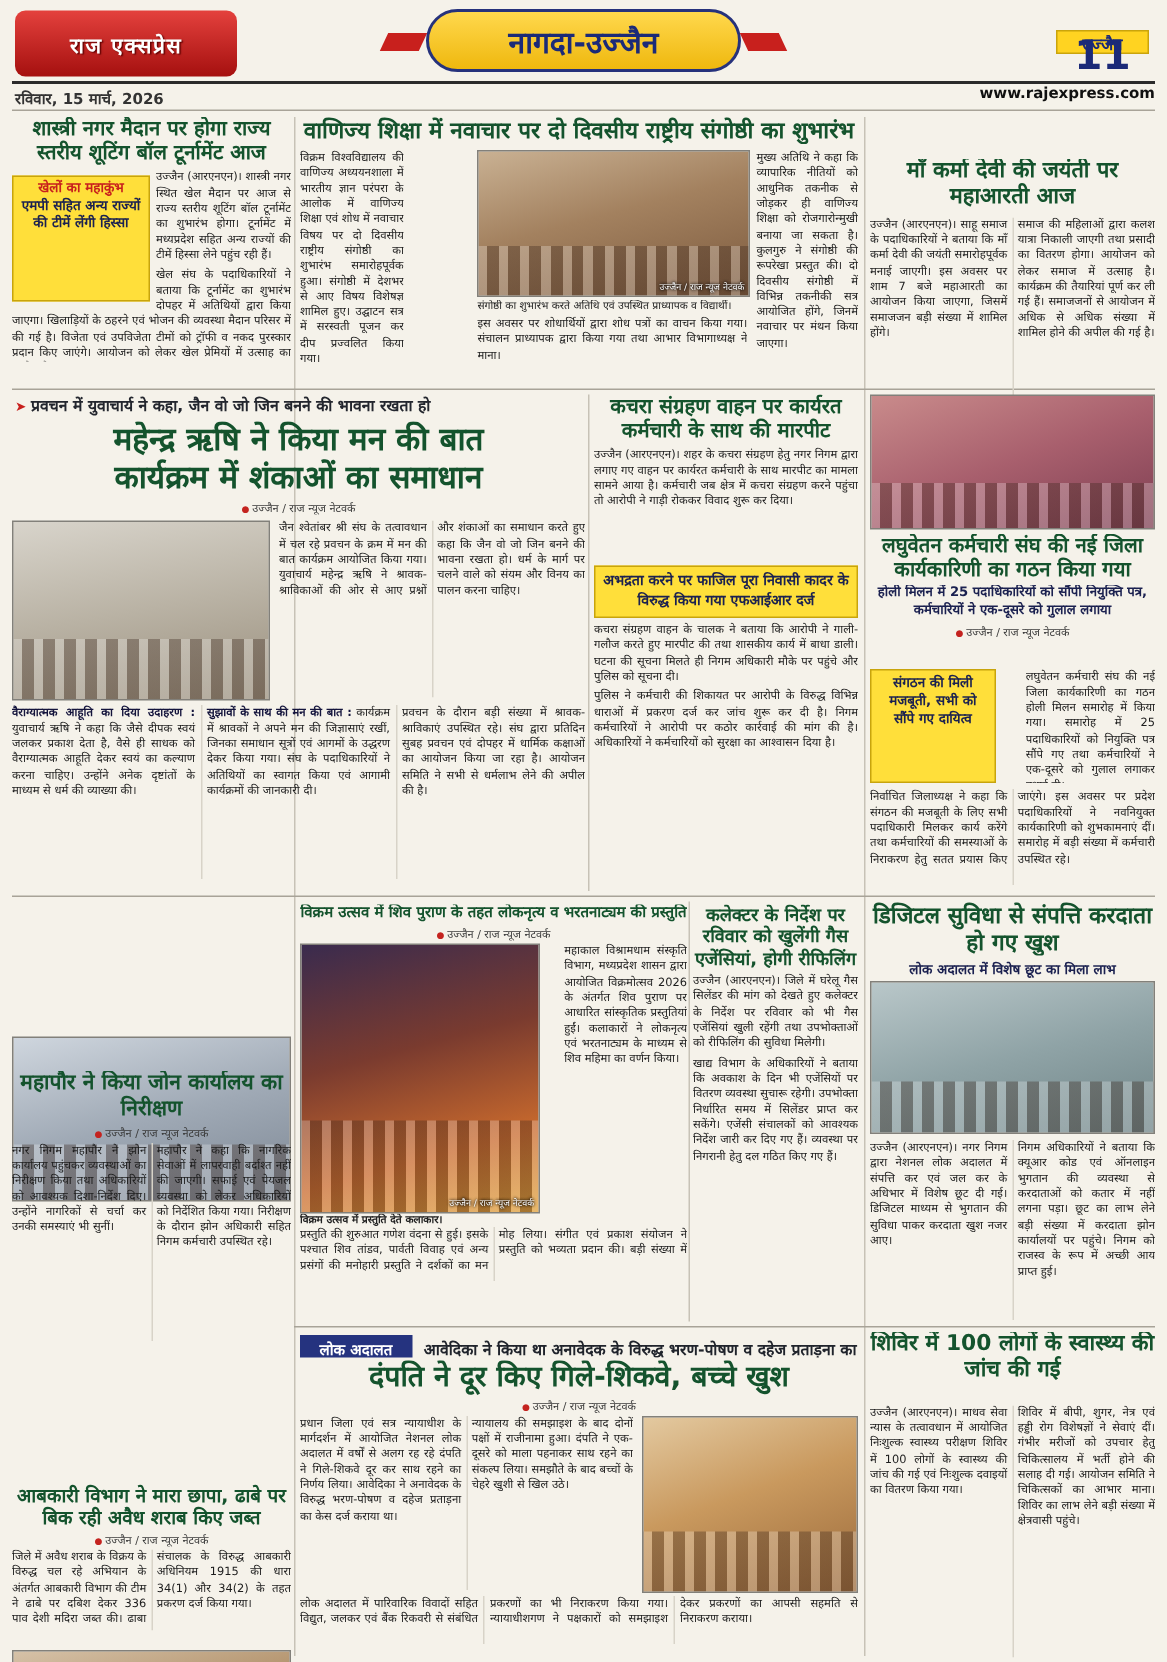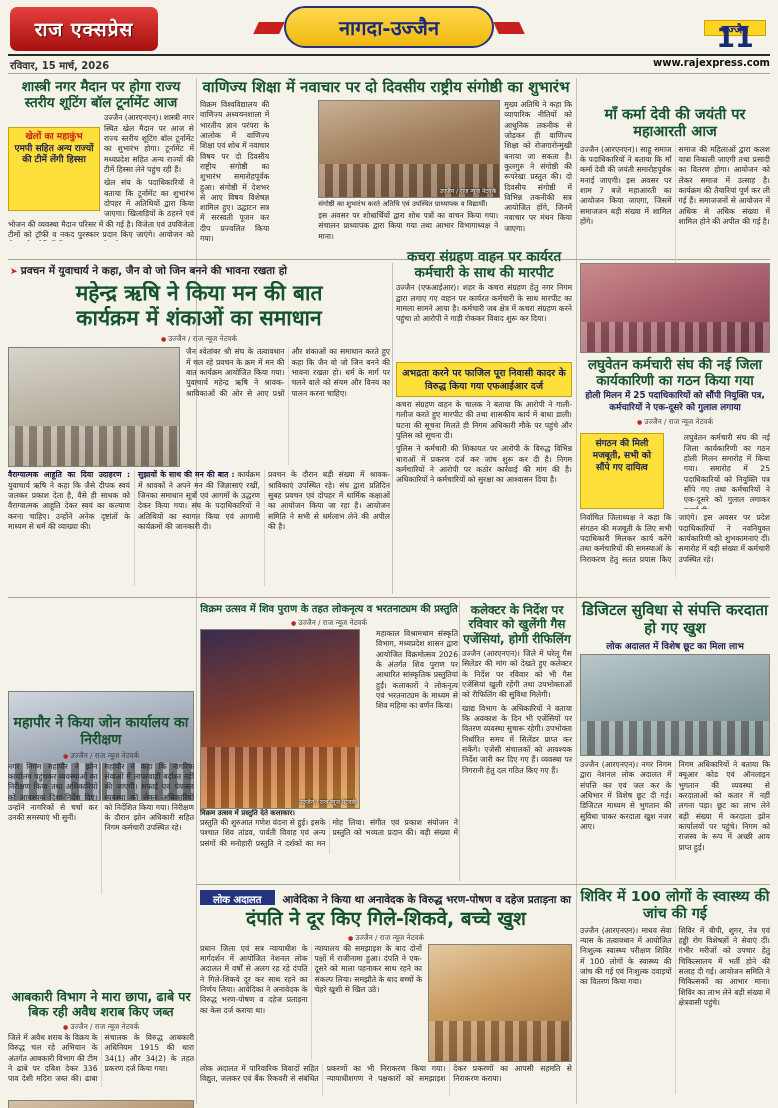--- a/index.html
+++ b/index.html
@@ -16,21 +16,21 @@
   .photo{border:1px solid #82807a;position:relative;overflow:hidden;}
   .photo .credit{position:absolute;right:3px;bottom:2px;font-size:6px;color:#fff;text-shadow:0 0 2px #000,0 0 2px #000;}
   .photo .band{position:absolute;left:0;right:0;bottom:0;height:34%;
         background:repeating-linear-gradient(90deg,rgba(255,255,255,.25) 0 6px,rgba(60,40,30,.35) 6px 14px);}
   .caption{font-size:7px;color:#222;line-height:1.3;overflow:hidden;}
   .ybox{background:#ffdf3a;border:1px solid #c8a40c;color:#1b2150;font-weight:bold;text-align:center;overflow:hidden;}
   .ybox-red{color:#c8201d;display:block;}
   .vline{background:#c7c2b6;width:1px;}
   .hline{background:#a8a398;height:1px;}
   .lead{font-weight:bold;color:#14143c;}
-  .logo{background:linear-gradient(180deg,#e4413d,#a5100f);color:#fff;font-weight:bold;font-size:19px;
+  .logo{background:linear-gradient(180deg,#e4413d,#a5100f);color:#fff;font-weight:bold;font-size:14px;
         display:flex;align-items:center;justify-content:center;border-radius:7px;letter-spacing:1px;
         text-shadow:1px 1px 1px #5e0000;}
   .ribbon{background:linear-gradient(180deg,#ffd84d,#efb80e);color:#1b2a78;font-weight:bold;font-size:20px;
         display:flex;align-items:center;justify-content:center;border-radius:21px;border:2px solid #26327c;}
   .ribbon::before,.ribbon::after{content:"";position:absolute;top:14px;width:26px;height:12px;background:#c8201d;}
   .ribbon::before{left:-30px;transform:skewX(-25deg);}
   .ribbon::after{right:-30px;transform:skewX(25deg);}
   .citychip{background:#ffd321;color:#1b2a78;font-weight:bold;font-size:11px;display:flex;align-items:center;
         justify-content:center;border:1px solid #caa40b;}
   .pagenum{color:#1b2a78;font-weight:bold;font-size:27px;text-align:center;line-height:1;}
@@ -61,21 +61,21 @@
   <div class="abs vline" style="left:576px;top:78px;height:1026px;"></div>
   <div class="abs vline" style="left:392px;top:263px;height:331px;"></div>
   <div class="abs vline" style="left:459px;top:601px;height:280px;"></div>
   <div class="abs hline" style="left:8px;top:259px;width:762px;"></div>
   <div class="abs hline" style="left:8px;top:597px;width:762px;"></div>
   <div class="abs hline" style="left:196px;top:884px;width:574px;"></div>
 
   <section class="abs" style="left:8px;top:78px;width:186px;height:180px;">
     <div class="hl" style="font-size:13.5px;margin-bottom:3px;">शास्त्री नगर मैदान पर होगा राज्य स्तरीय शूटिंग बॉल टूर्नामेंट आज</div>
     <div class="bt" style="height:128px;">
-      <div class="ybox" style="float:left;width:84px;height:76px;padding:3px;font-size:9px;margin:14px 4px 2px 0;line-height:1.25;">
+      <div class="ybox" style="float:left;width:84px;height:76px;padding:3px;font-size:9px;margin:4px 4px 2px 0;line-height:1.25;">
         <span class="ybox-red">खेलों का महाकुंभ</span>
         <span>एमपी सहित अन्य राज्यों की टीमें लेंगी हिस्सा</span>
       </div>
       <p>उज्जैन (आरएनएन)। शास्त्री नगर स्थित खेल मैदान पर आज से राज्य स्तरीय शूटिंग बॉल टूर्नामेंट का शुभारंभ होगा। टूर्नामेंट में मध्यप्रदेश सहित अन्य राज्यों की टीमें हिस्सा लेने पहुंच रही हैं।</p>
       <p>खेल संघ के पदाधिकारियों ने बताया कि टूर्नामेंट का शुभारंभ दोपहर में अतिथियों द्वारा किया जाएगा। खिलाड़ियों के ठहरने एवं भोजन की व्यवस्था मैदान परिसर में की गई है। विजेता एवं उपविजेता टीमों को ट्रॉफी व नकद पुरस्कार प्रदान किए जाएंगे। आयोजन को लेकर खेल प्रेमियों में उत्साह का माहौल है।</p>
     </div>
   </section>
 
   <section class="abs" style="left:200px;top:78px;width:372px;height:180px;">
     <div class="hl" style="font-size:15px;margin-bottom:4px;">वाणिज्य शिक्षा में नवाचार पर दो दिवसीय राष्ट्रीय संगोष्ठी का शुभारंभ</div>
@@ -121,40 +121,40 @@
         <p>जैन श्वेतांबर श्री संघ के तत्वावधान में चल रहे प्रवचन के क्रम में मन की बात कार्यक्रम आयोजित किया गया। युवाचार्य महेन्द्र ऋषि ने श्रावक-श्राविकाओं की ओर से आए प्रश्नों और शंकाओं का समाधान करते हुए कहा कि जैन वो जो जिन बनने की भावना रखता हो। धर्म के मार्ग पर चलने वाले को संयम और विनय का पालन करना चाहिए।</p>
       </div>
     </div>
     <div class="bt cols3" style="height:116px;margin-top:5px;">
       <p><span class="lead">वैराग्यात्मक आहूति का दिया उदाहरण :</span> <span>युवाचार्य ऋषि ने कहा कि जैसे दीपक स्वयं जलकर प्रकाश देता है, वैसे ही साधक को वैराग्यात्मक आहूति देकर स्वयं का कल्याण करना चाहिए। उन्होंने अनेक दृष्टांतों के माध्यम से धर्म की व्याख्या की।</span></p>
       <p><span class="lead">सुझावों के साथ की मन की बात :</span> <span>कार्यक्रम में श्रावकों ने अपने मन की जिज्ञासाएं रखीं, जिनका समाधान सूत्रों एवं आगमों के उद्धरण देकर किया गया। संघ के पदाधिकारियों ने अतिथियों का स्वागत किया एवं आगामी कार्यक्रमों की जानकारी दी।</span></p>
       <p>प्रवचन के दौरान बड़ी संख्या में श्रावक-श्राविकाएं उपस्थित रहे। संघ द्वारा प्रतिदिन सुबह प्रवचन एवं दोपहर में धार्मिक कक्षाओं का आयोजन किया जा रहा है। आयोजन समिति ने सभी से धर्मलाभ लेने की अपील की है।</p>
     </div>
   </section>
 
-  <section class="abs" style="left:396px;top:248px;width:176px;height:331px;">
+  <section class="abs" style="left:396px;top:263px;width:176px;height:331px;">
     <div class="hl" style="font-size:13.5px;margin-bottom:3px;">कचरा संग्रहण वाहन पर कार्यरत कर्मचारी के साथ की मारपीट</div>
     <div class="bt" style="height:76px;">
-      <p>उज्जैन (एफआईआर)। शहर के कचरा संग्रहण हेतु नगर निगम द्वारा लगाए गए वाहन पर कार्यरत कर्मचारी के साथ मारपीट का मामला सामने आया है। कर्मचारी जब क्षेत्र में कचरा संग्रहण करने पहुंचा तो आरोपी ने गाड़ी रोककर विवाद शुरू कर दिया।</p>
+      <p>उज्जैन (आरएनएन)। शहर के कचरा संग्रहण हेतु नगर निगम द्वारा लगाए गए वाहन पर कार्यरत कर्मचारी के साथ मारपीट का मामला सामने आया है। कर्मचारी जब क्षेत्र में कचरा संग्रहण करने पहुंचा तो आरोपी ने गाड़ी रोककर विवाद शुरू कर दिया।</p>
     </div>
     <div class="ybox" style="padding:4px;font-size:9.5px;line-height:1.3;margin:3px 0;">अभद्रता करने पर फाजिल पूरा निवासी कादर के विरुद्ध किया गया एफआईआर दर्ज</div>
     <div class="bt" style="height:138px;">
       <p>कचरा संग्रहण वाहन के चालक ने बताया कि आरोपी ने गाली-गलौज करते हुए मारपीट की तथा शासकीय कार्य में बाधा डाली। घटना की सूचना मिलते ही निगम अधिकारी मौके पर पहुंचे और पुलिस को सूचना दी।</p>
       <p>पुलिस ने कर्मचारी की शिकायत पर आरोपी के विरुद्ध विभिन्न धाराओं में प्रकरण दर्ज कर जांच शुरू कर दी है। निगम कर्मचारियों ने आरोपी पर कठोर कार्रवाई की मांग की है। अधिकारियों ने कर्मचारियों को सुरक्षा का आश्वासन दिया है।</p>
     </div>
   </section>
 
   <div class="abs photo" style="left:580px;top:263px;width:190px;height:90px;background:linear-gradient(160deg,#c98b8b,#a85f6d 50%,#7e3e52);">
     <div class="band"></div>
   </div>
   <section class="abs" style="left:580px;top:356px;width:190px;height:238px;">
     <div class="hl" style="font-size:13.5px;margin-bottom:2px;">लघुवेतन कर्मचारी संघ की नई जिला कार्यकारिणी का गठन किया गया</div>
     <div class="subhead" style="font-size:8.8px;line-height:1.3;margin-bottom:2px;height:24px;">होली मिलन में 25 पदाधिकारियों को सौंपी नियुक्ति पत्र, कर्मचारियों ने एक-दूसरे को गुलाल लगाया</div>
     <div class="byline">उज्जैन / राज न्यूज नेटवर्क</div>
-    <div style="display:flex;gap:20px;margin-top:7px;height:76px;">
+    <div style="display:flex;gap:20px;margin-top:20px;height:76px;">
       <div class="ybox" style="width:84px;padding:4px;font-size:9px;line-height:1.3;">संगठन की मिली मजबूती, सभी को सौंपे गए दायित्व</div>
       <div class="bt" style="width:98px;height:76px;">
         <p>लघुवेतन कर्मचारी संघ की नई जिला कार्यकारिणी का गठन होली मिलन समारोह में किया गया। समारोह में 25 पदाधिकारियों को नियुक्ति पत्र सौंपे गए तथा कर्मचारियों ने एक-दूसरे को गुलाल लगाकर बधाई दी।</p>
       </div>
     </div>
     <div class="bt cols2" style="height:64px;margin-top:4px;">
       <p>निर्वाचित जिलाध्यक्ष ने कहा कि संगठन की मजबूती के लिए सभी पदाधिकारी मिलकर कार्य करेंगे तथा कर्मचारियों की समस्याओं के निराकरण हेतु सतत प्रयास किए जाएंगे। इस अवसर पर प्रदेश पदाधिकारियों ने नवनियुक्त कार्यकारिणी को शुभकामनाएं दीं। समारोह में बड़ी संख्या में कर्मचारी उपस्थित रहे।</p>
     </div>
   </section>
 
@@ -234,20 +234,20 @@
       <div class="photo" style="width:142px;height:116px;background:linear-gradient(160deg,#e3c9a0,#c9995e 45%,#9b6a3b);">
         <div class="band"></div>
       </div>
     </div>
     <div class="bt cols3" style="height:32px;margin-top:4px;">
       <p>लोक अदालत में पारिवारिक विवादों सहित विद्युत, जलकर एवं बैंक रिकवरी से संबंधित प्रकरणों का भी निराकरण किया गया। न्यायाधीशगण ने पक्षकारों को समझाइश देकर प्रकरणों का आपसी सहमति से निराकरण कराया।</p>
     </div>
   </section>
 
   <section class="abs" style="left:580px;top:888px;width:190px;height:216px;">
-    <div class="hl" style="font-size:14.5px;margin-bottom:3px;">शिविर में 100 लोगों के स्वास्थ्य की जांच की गई</div>
+    <div class="hl" style="font-size:14.5px;margin-bottom:14px;">शिविर में 100 लोगों के स्वास्थ्य की जांच की गई</div>
     <div class="bt cols2" style="height:168px;">
       <p>उज्जैन (आरएनएन)। माधव सेवा न्यास के तत्वावधान में आयोजित निःशुल्क स्वास्थ्य परीक्षण शिविर में 100 लोगों के स्वास्थ्य की जांच की गई एवं निःशुल्क दवाइयों का वितरण किया गया।</p>
       <p>शिविर में बीपी, शुगर, नेत्र एवं हड्डी रोग विशेषज्ञों ने सेवाएं दीं। गंभीर मरीजों को उपचार हेतु चिकित्सालय में भर्ती होने की सलाह दी गई। आयोजन समिति ने चिकित्सकों का आभार माना। शिविर का लाभ लेने बड़ी संख्या में क्षेत्रवासी पहुंचे।</p>
     </div>
   </section>
 
 </div>
 
 </body></html>

